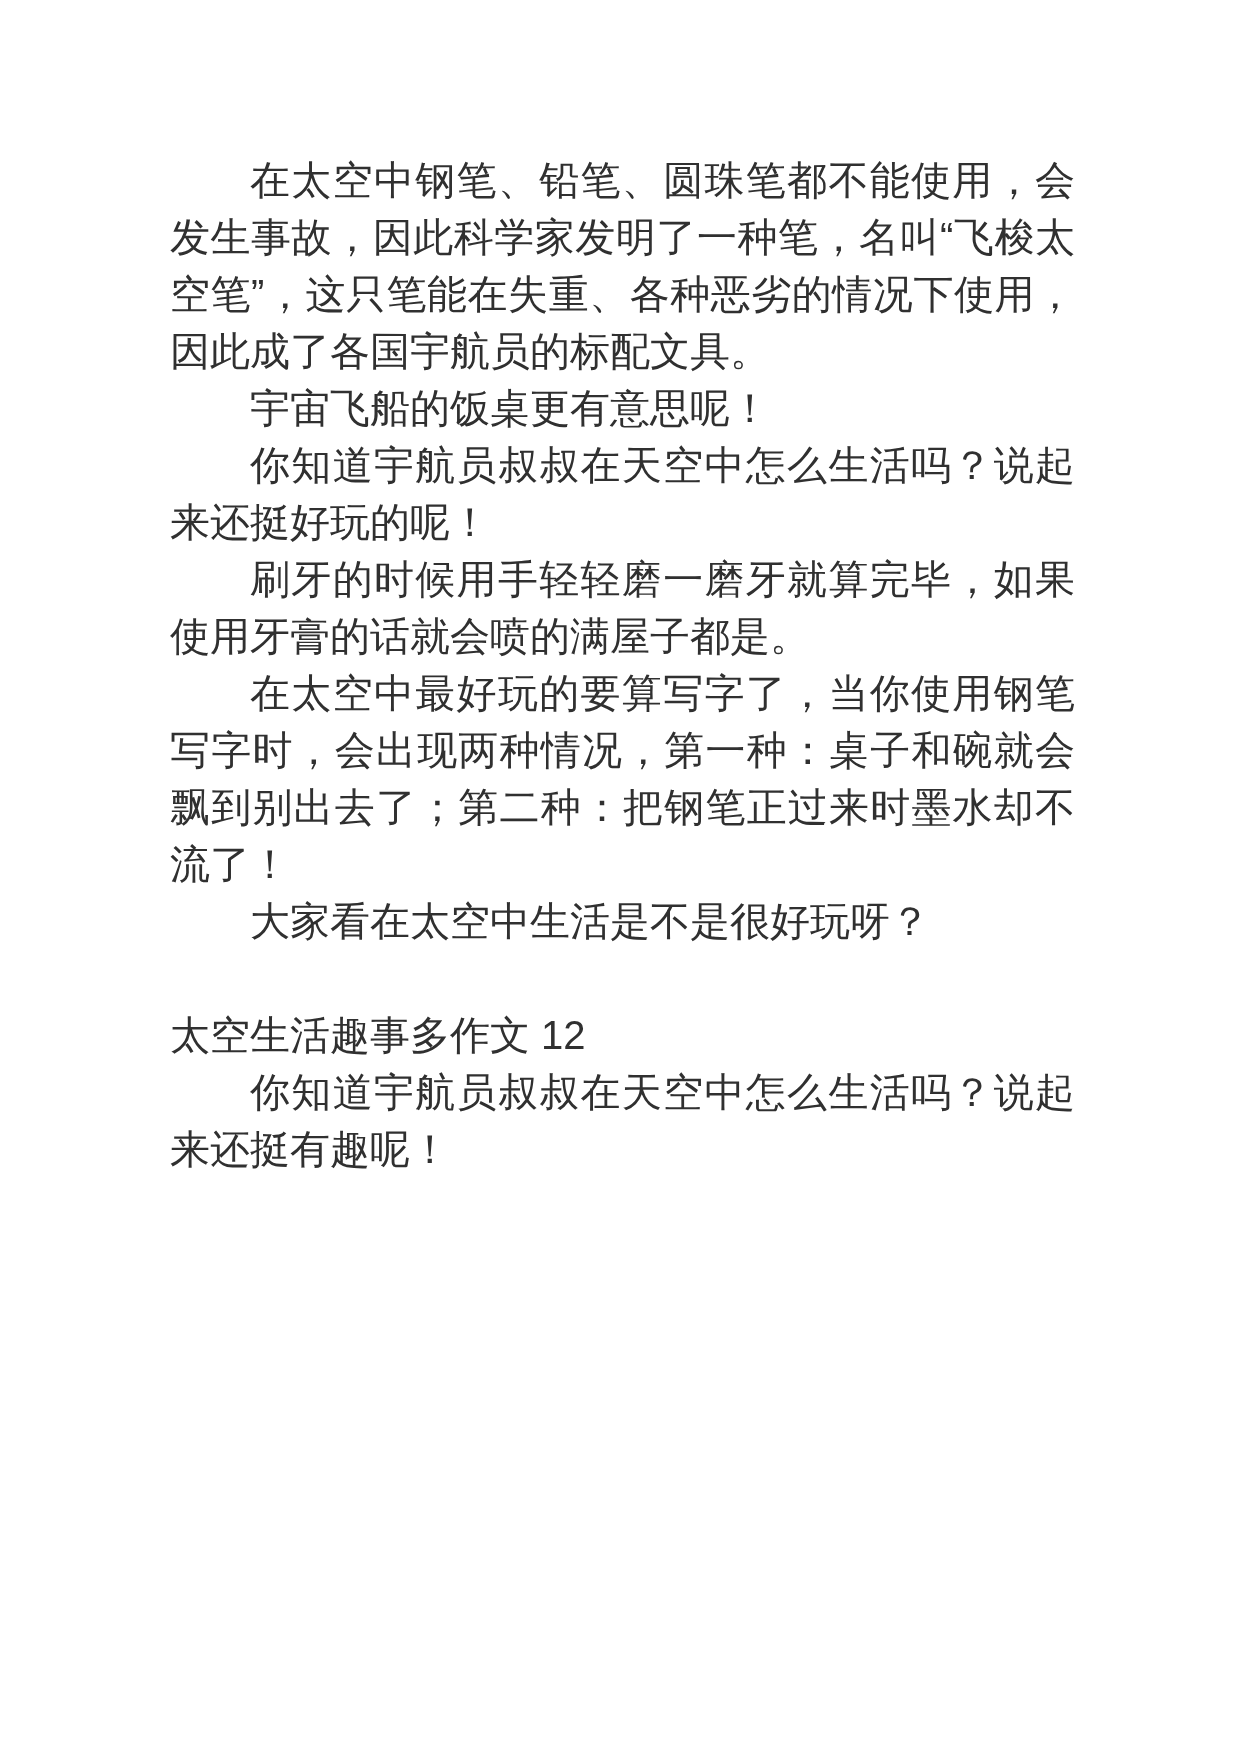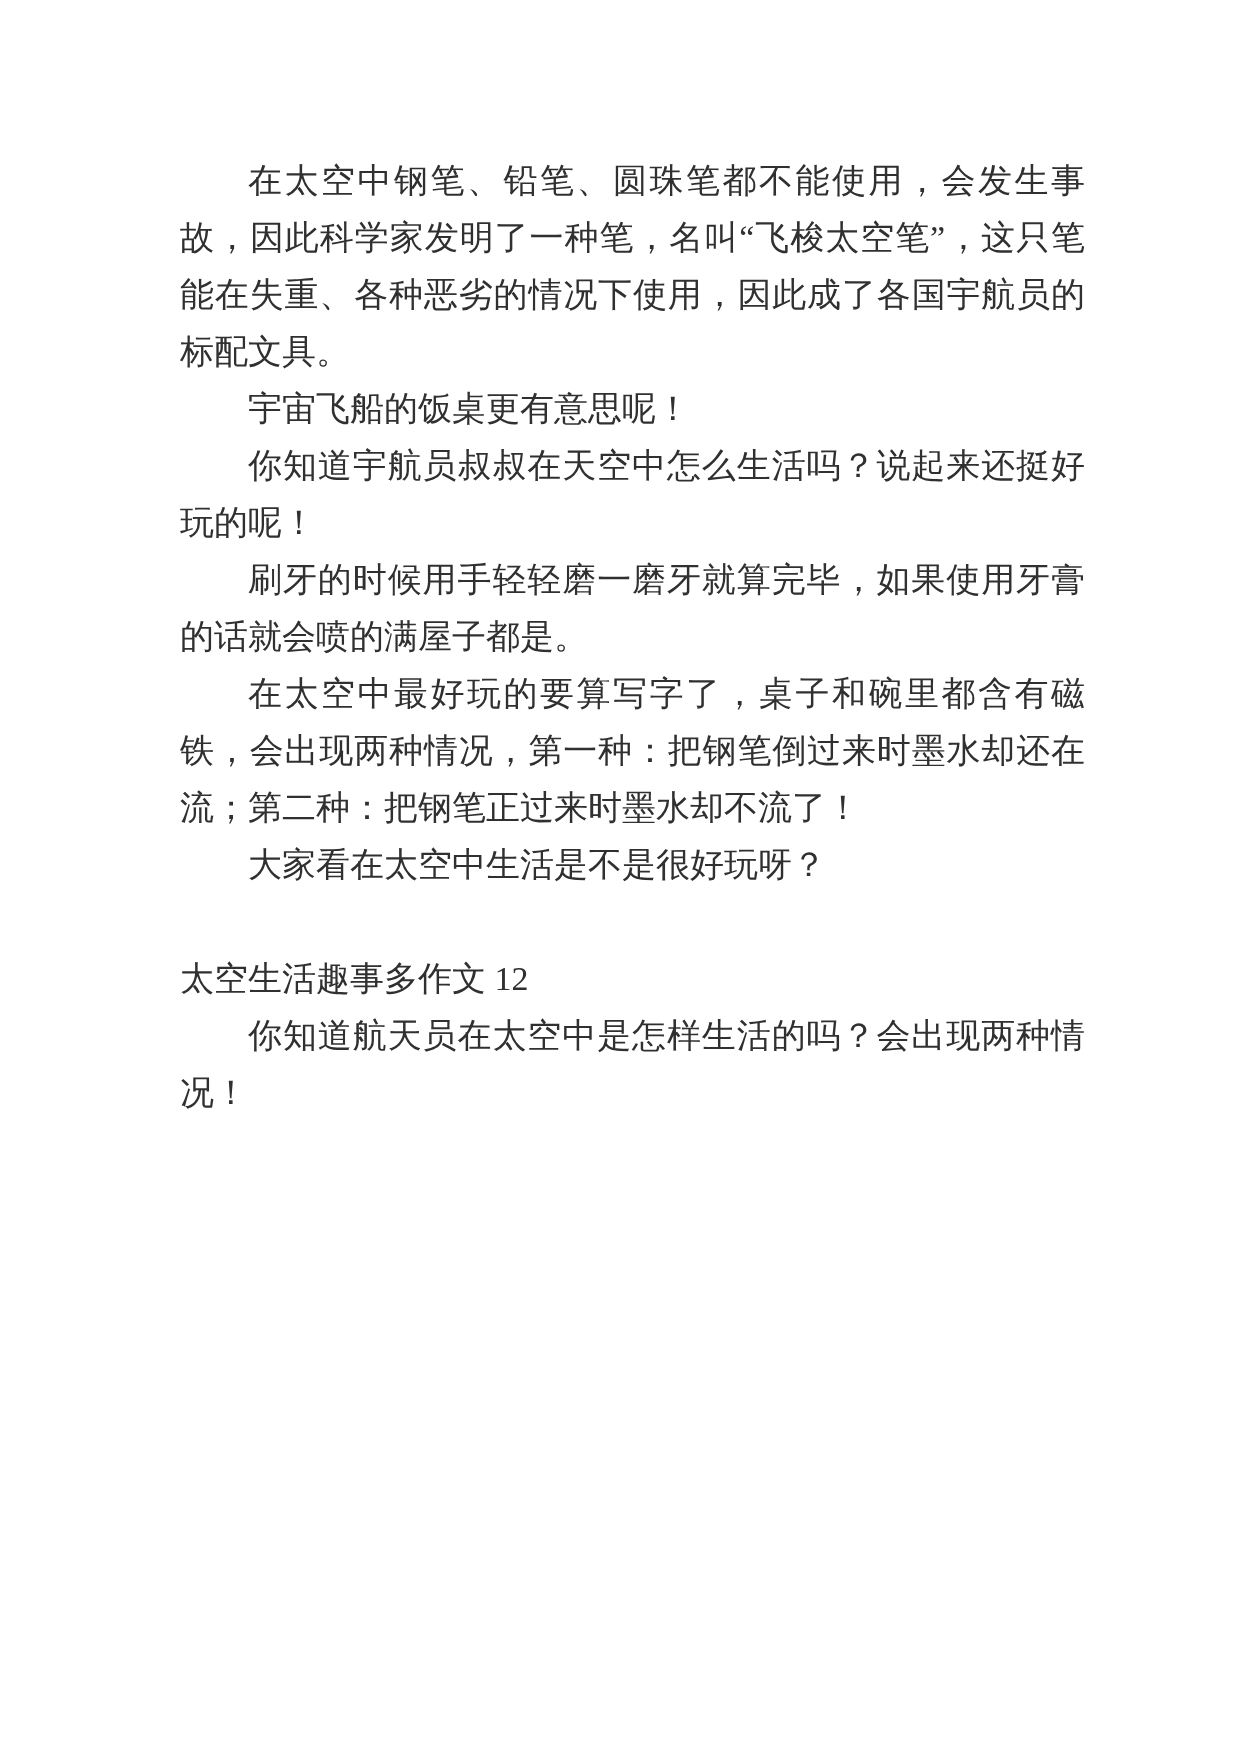--- a/index.html
+++ b/index.html
@@ -10,25 +10,25 @@
   body {
     width: 1241px;
     height: 1754px;
     background: #ffffff;
     position: relative;
     overflow: hidden;
   }
   
   .doc-content {
     position: absolute;
-    left: 180px;
+    left: 170px;
     top: 152px;
     width: 905px;
-    font-family: Liberation Serif, serif;
-    font-size: 34px;
+    font-family: Liberation Sans, sans-serif;
+    font-size: 40px;
     line-height: 57px;
     color: #303030;
     text-align: justify;
     text-justify: inter-ideograph;
     font-weight: 400;
   }
   .doc-content p {
     margin: 0;
     padding: 0;
   }
@@ -42,18 +42,18 @@
 </style>
 </head>
 <body>
 
 <div class="page">
   <div class="doc-content" id="doc-content">
       <p class="para">在太空中钢笔、铅笔、圆珠笔都不能使用，会发生事故，因此科学家发明了一种笔，名叫“飞梭太空笔”，这只笔能在失重、各种恶劣的情况下使用，因此成了各国宇航员的标配文具。</p>
       <p class="para">宇宙飞船的饭桌更有意思呢！</p>
       <p class="para">你知道宇航员叔叔在天空中怎么生活吗？说起来还挺好玩的呢！</p>
       <p class="para">刷牙的时候用手轻轻磨一磨牙就算完毕，如果使用牙膏的话就会喷的满屋子都是。</p>
-      <p class="para">在太空中最好玩的要算写字了，桌子和碗里都含有磁铁，会出现两种情况，第一种：把钢笔倒过来时墨水却还在流；第二种：把钢笔正过来时墨水却不流了！</p>
+      <p class="para">在太空中最好玩的要算写字了，当你使用钢笔写字时，会出现两种情况，第一种：桌子和碗就会飘到别出去了；第二种：把钢笔正过来时墨水却不流了！</p>
       <p class="para">大家看在太空中生活是不是很好玩呀？</p>
       <p class="heading">太空生活趣事多作文 12</p>
-      <p class="para">你知道航天员在太空中是怎样生活的吗？会出现两种情况！</p>
+      <p class="para">你知道宇航员叔叔在天空中怎么生活吗？说起来还挺有趣呢！</p>
     </div>
 </div>
 
 </body></html>

